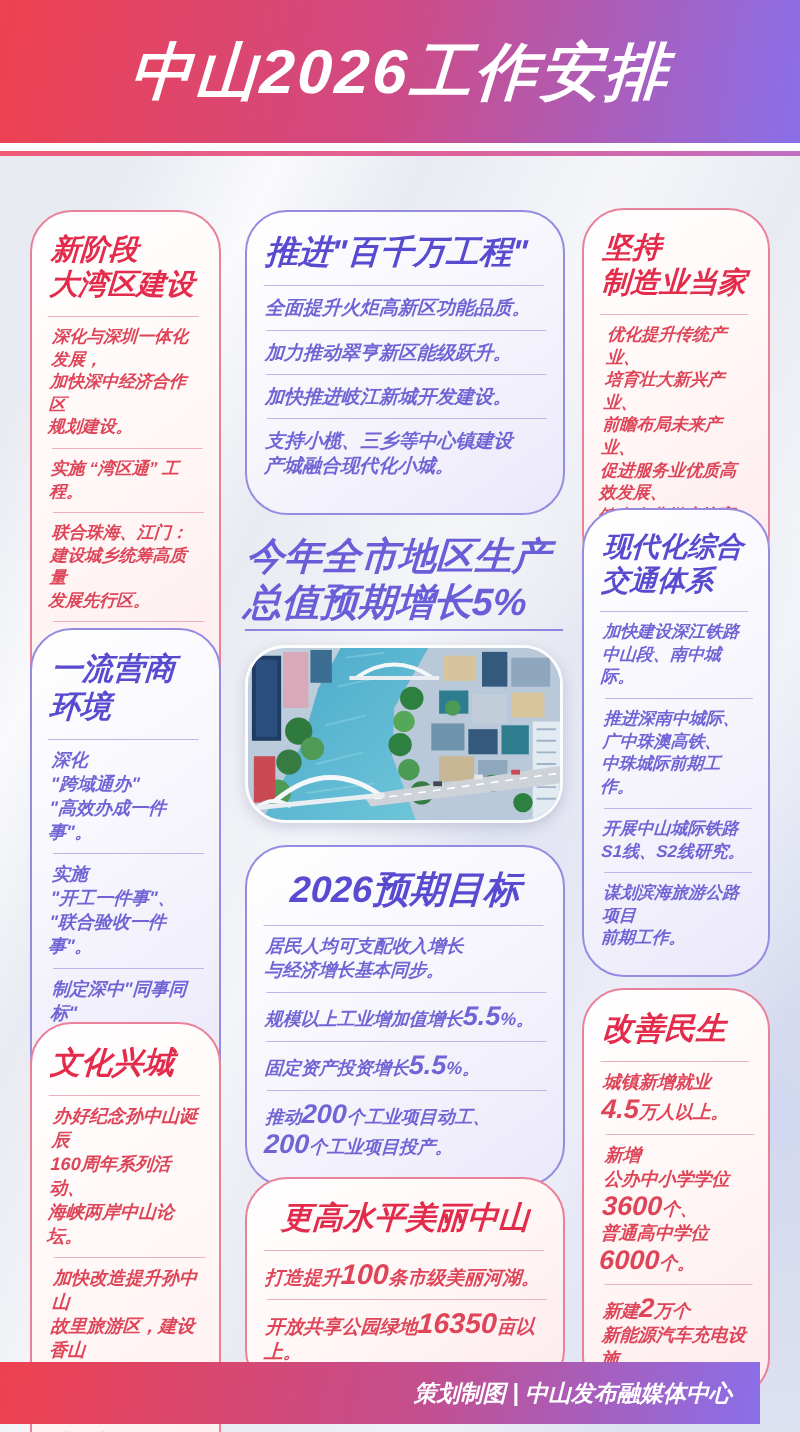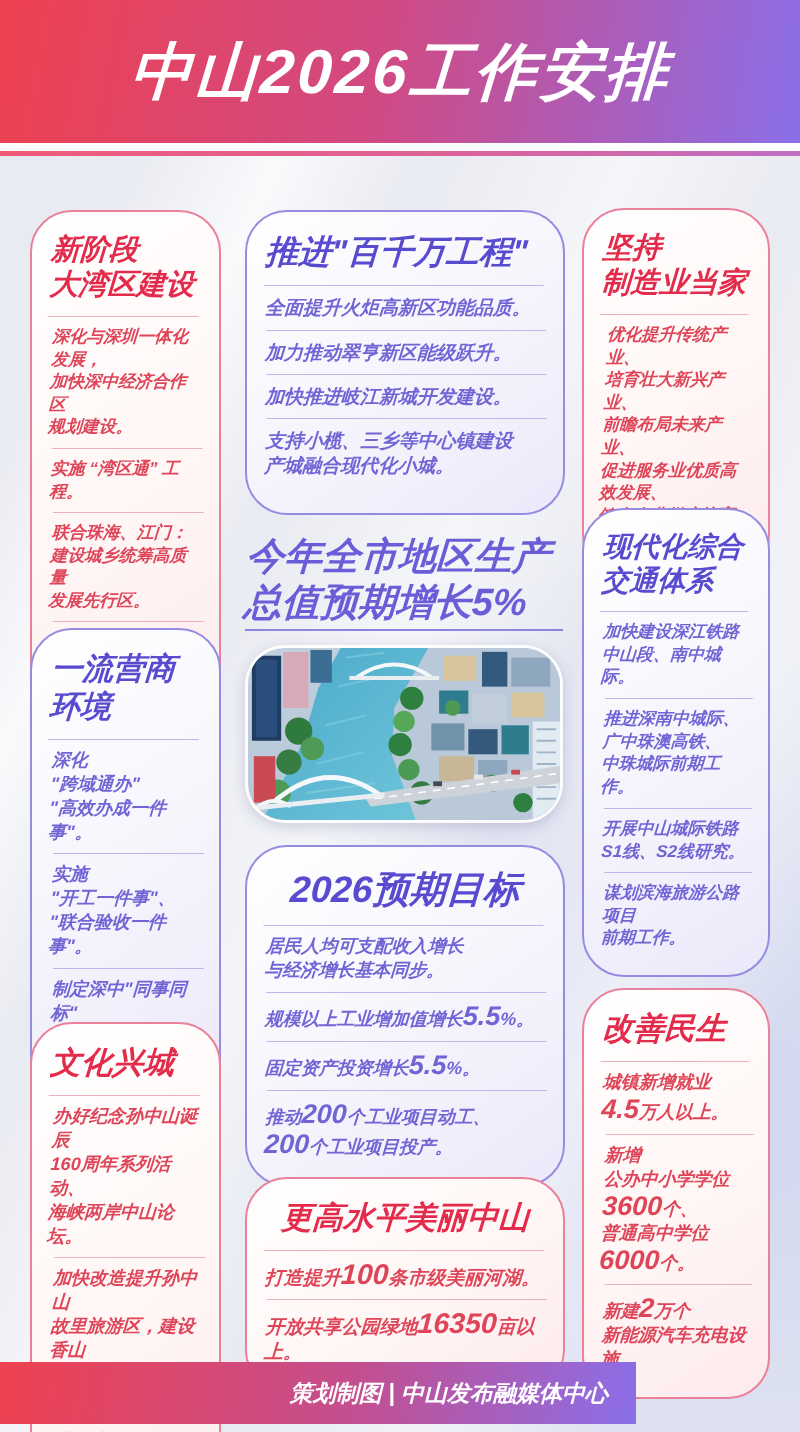--- a/index.html
+++ b/index.html
@@ -13,21 +13,21 @@
   
   .header{position:absolute;left:0;top:0;width:800px;height:143px;
     background:linear-gradient(100deg,#ee4150 0%,#d04a84 48%,#8a6fe9 100%);
     display:flex;align-items:center;justify-content:center;}
   .header .title{color:#ffffff;font-size:62px;font-weight:bold;font-style:italic;
     letter-spacing:3px;white-space:nowrap;transform:skewX(-3deg);}
   .white-strip{position:absolute;left:0;top:143px;width:800px;height:8px;background:#ffffff;}
   .accent-line{position:absolute;left:0;top:151px;width:800px;height:5px;
     background:linear-gradient(90deg,#ef5b77 0%,#dd6298 55%,#c06ec2 100%);}
   
-  .footer{position:absolute;left:0;top:1362px;width:636px;height:62px;
+  .footer{position:absolute;left:0;top:1362px;width:760px;height:62px;
     background:linear-gradient(100deg,#ee4150 0%,#c44e8e 55%,#8a6fe9 100%);
     display:flex;align-items:center;justify-content:flex-end;padding-right:28px;box-sizing:border-box;}
   .footer .credit{color:#ffffff;font-size:23px;font-weight:bold;font-style:italic;}
   
   .card{position:absolute;box-sizing:border-box;border-radius:42px;border:2.5px solid;
     padding:20px 18px 16px 18px;}
   .card.red{border-color:#ea819b;--title:#e32c4c;--text:#df4558;--div:#eeafc0;
     background:linear-gradient(145deg,#ffffff 0%,#fff6f5 55%,#fdeaee 100%);}
   .card.purple{border-color:#958ce2;--title:#584bd0;--text:#7165d6;--div:#bdb6ea;
     background:linear-gradient(145deg,#ffffff 0%,#f5f4fc 55%,#ebe9fa 100%);}

